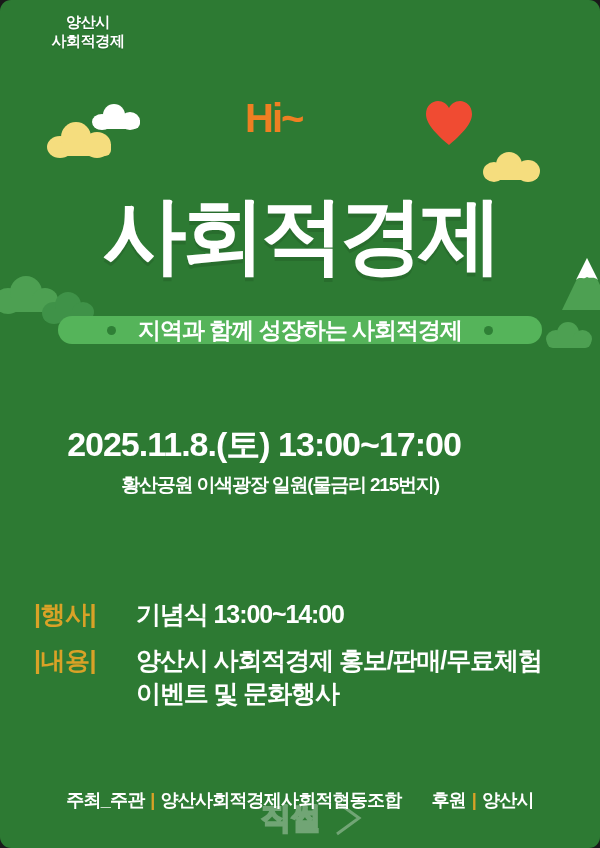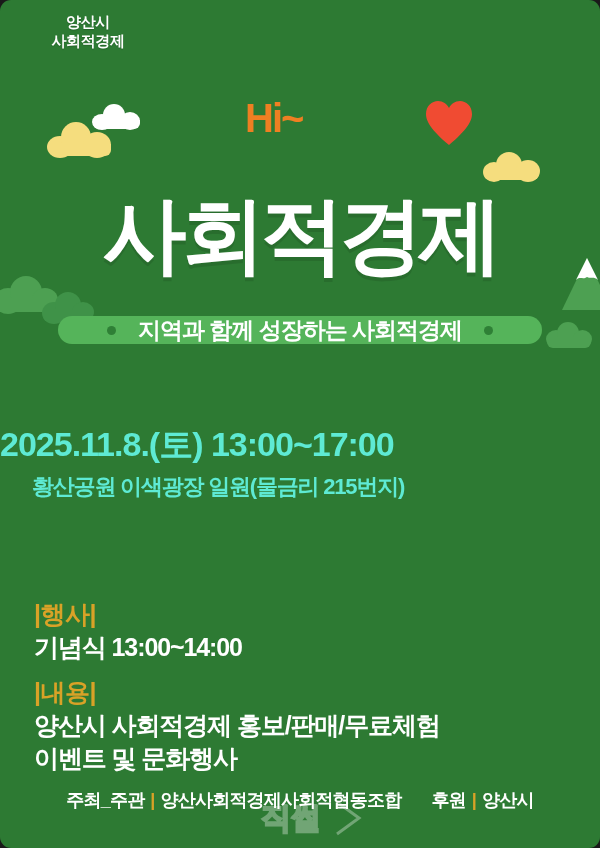--- a/index.html
+++ b/index.html
@@ -109,53 +109,53 @@
     margin: 0 22px;
     white-space: nowrap;
   }
 
   
   #date-block {
     position: absolute;
     left: 0;
     top: 424px;
     width: 528px;
-    z-index: 6;
-    color: #5eead4;
+    text-align: center;
+    z-index: 6;
+    color: #ffffff;
   }
   #event-date {
     font-size: 34px;
     font-weight: bold;
     letter-spacing: -1px;
     line-height: 1.2;
     white-space: nowrap;
   }
   #event-venue {
-    font-size: 22px;
+    font-size: 19px;
     font-weight: bold;
     letter-spacing: -1.2px;
     line-height: 1.25;
     margin-top: 8px;
     white-space: nowrap;
     margin-left: 32px;
   }
 
   
   #details {
     position: absolute;
     left: 34px;
     top: 598px;
     width: 540px;
     z-index: 6;
   }
   .detail-row {
     display: flex;
     align-items: flex-start;
     margin-bottom: 12px;
-    flex-direction: column;
   }
   .detail-label {
     flex: 0 0 auto;
     width: 102px;
     color: #d9a227;
     font-size: 25px;
     font-weight: bold;
     letter-spacing: -0.5px;
     line-height: 1.3;
     white-space: nowrap;

